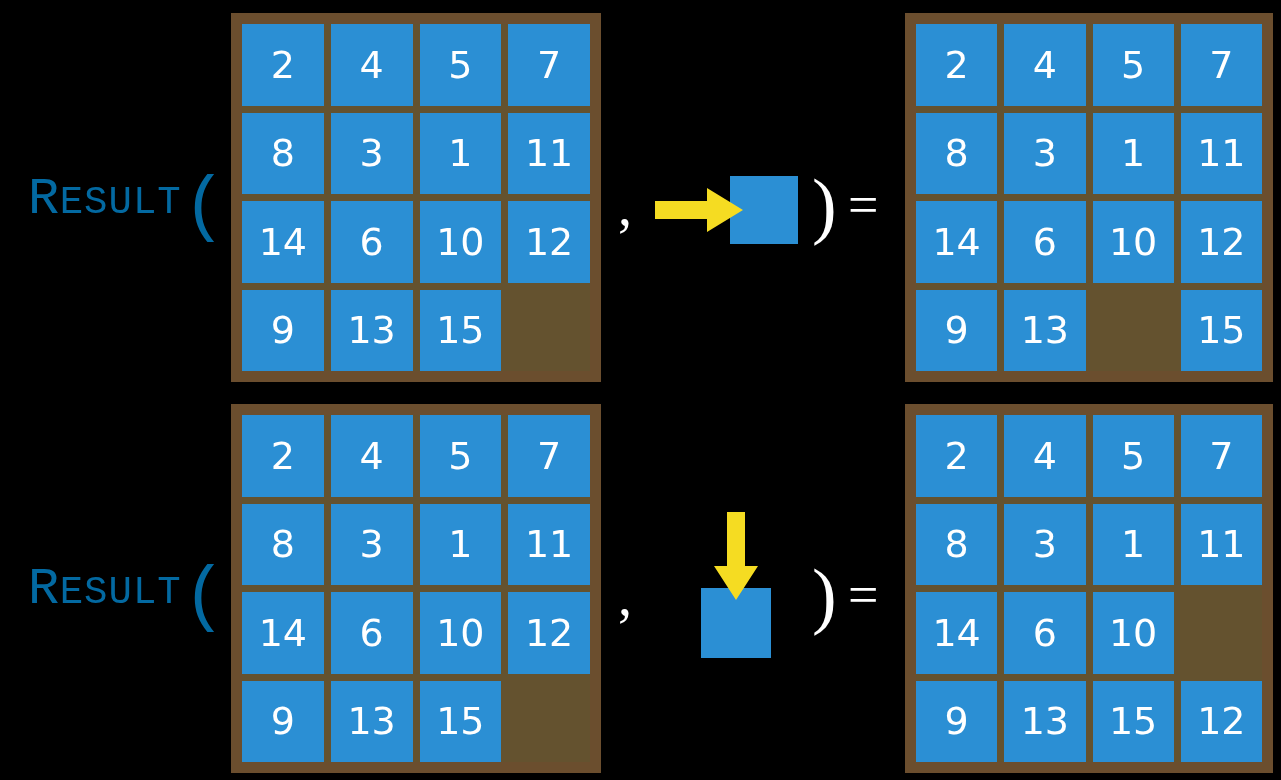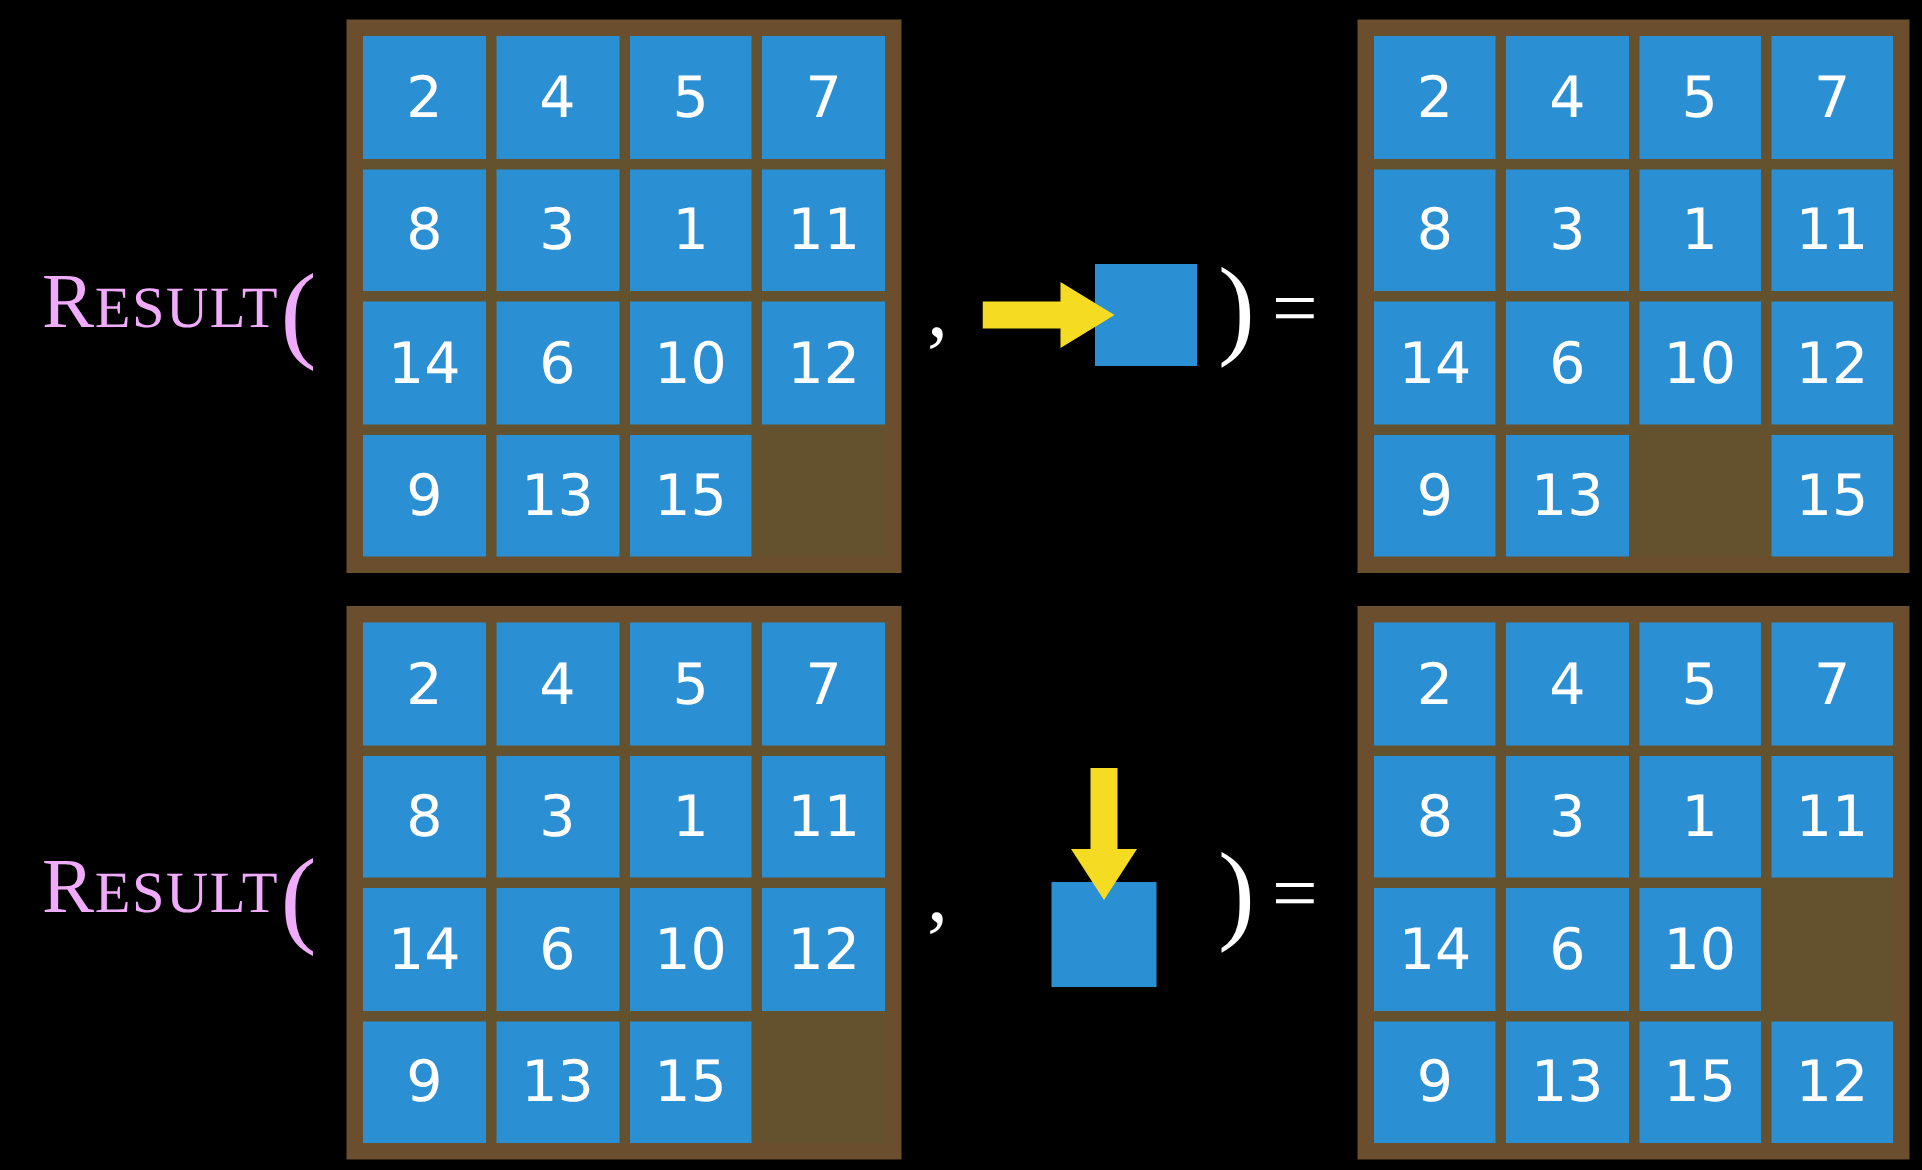--- a/index.html
+++ b/index.html
@@ -16,22 +16,22 @@
   #stage {
     position: relative;
     width: 1281px;
     height: 780px;
     background: #000000;
   }
 
   
   .result-label {
     position: absolute;
-    color: #f0abfc;
-    font-family: Liberation Serif, serif;
+    color: #0369a1;
+    font-family: Liberation Mono, monospace;
     white-space: nowrap;
     line-height: 1;
     letter-spacing: 0.5px;
   }
   .result-label .cap {
     font-size: 52px;
   }
   .result-label .smallcaps {
     font-size: 39px;
     letter-spacing: 1px;

